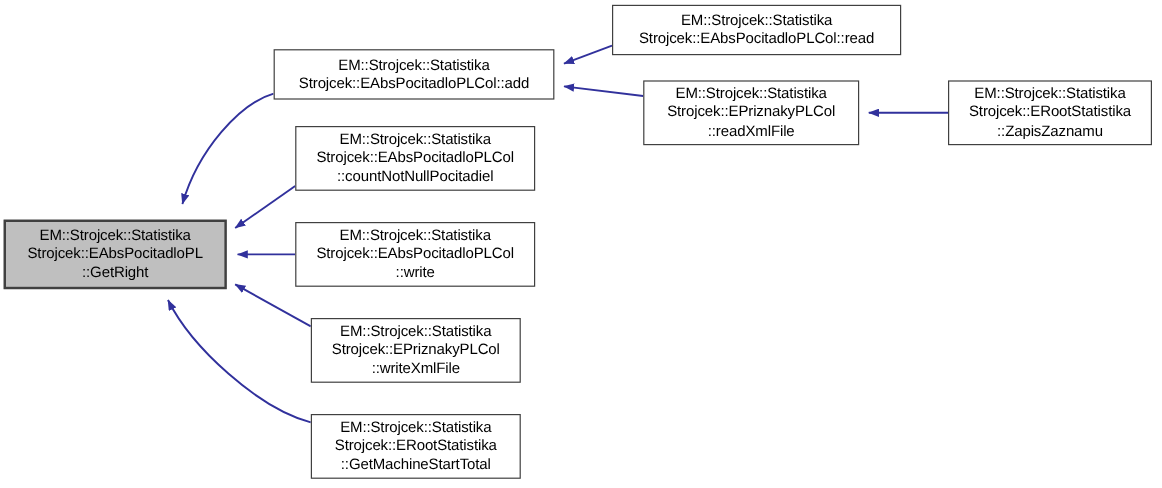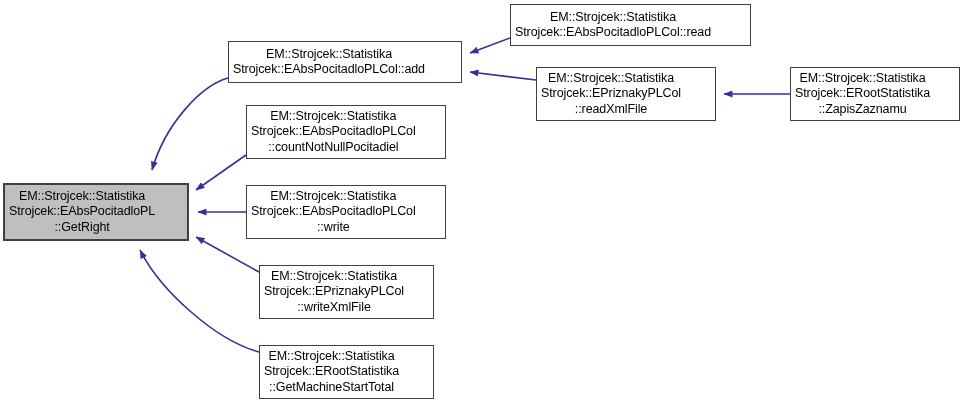--- a/index.html
+++ b/index.html
@@ -21,21 +21,21 @@
     top: 0;
     width: 968px;
     height: 407px;
     pointer-events: none;
   }
   .node {
     position: absolute;
     box-sizing: border-box;
     display: flex;
     align-items: center;
-    justify-content: flex-start;
+    justify-content: center;
     text-align: center;
     background: #ffffff;
     border: 1px solid #404040;
     color: #000000;
     font-size: 12.5px;
     line-height: 15.5px;
     letter-spacing: -0.1px;
     white-space: pre;
     z-index: 2;
   }

